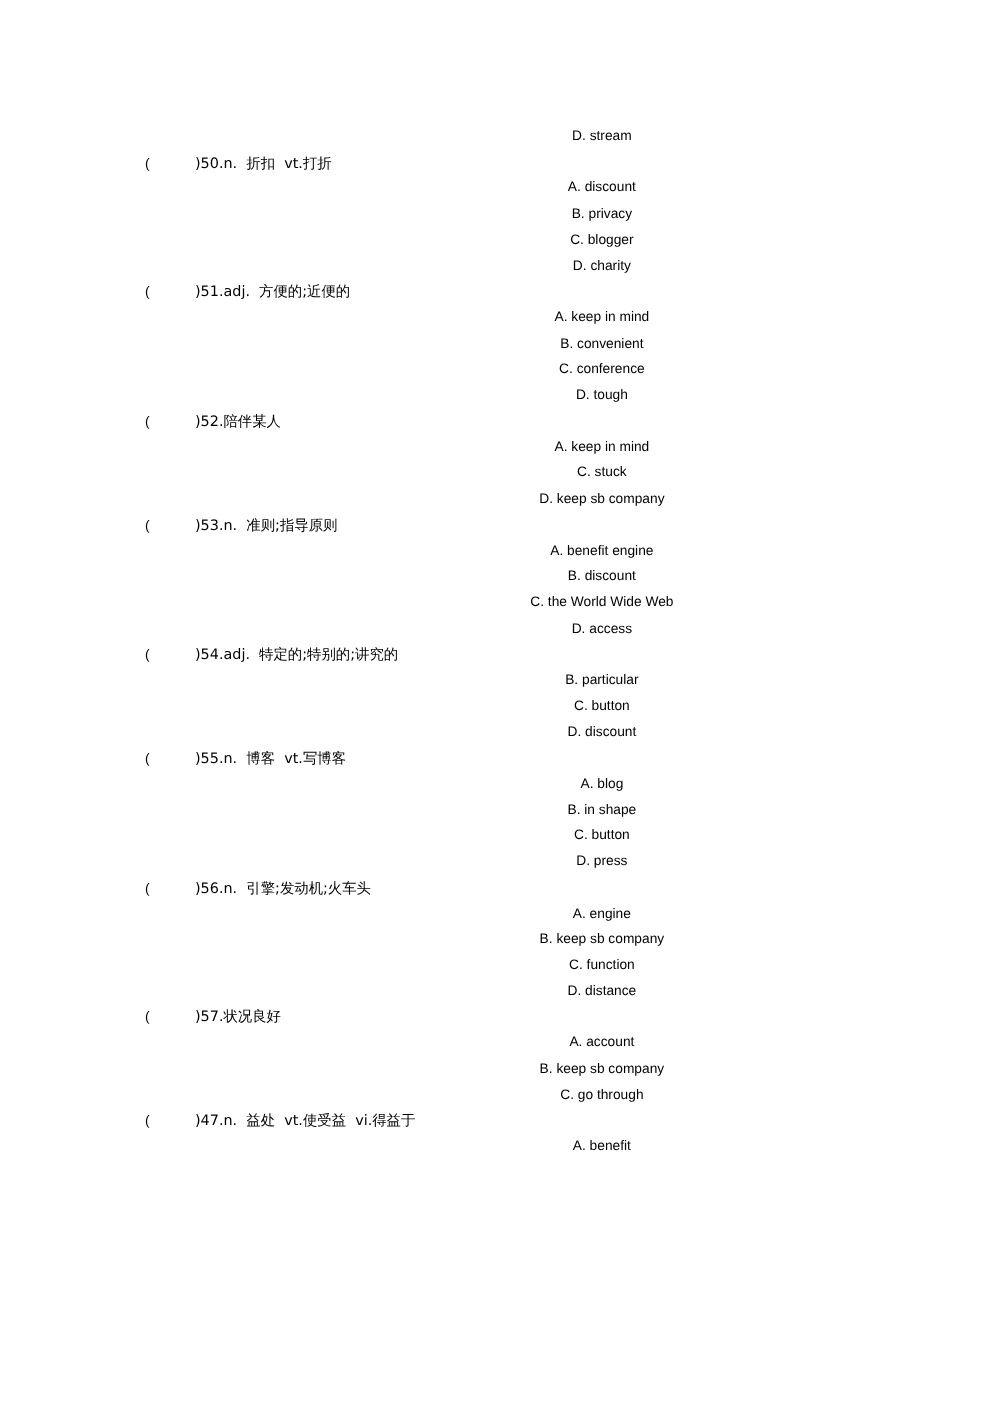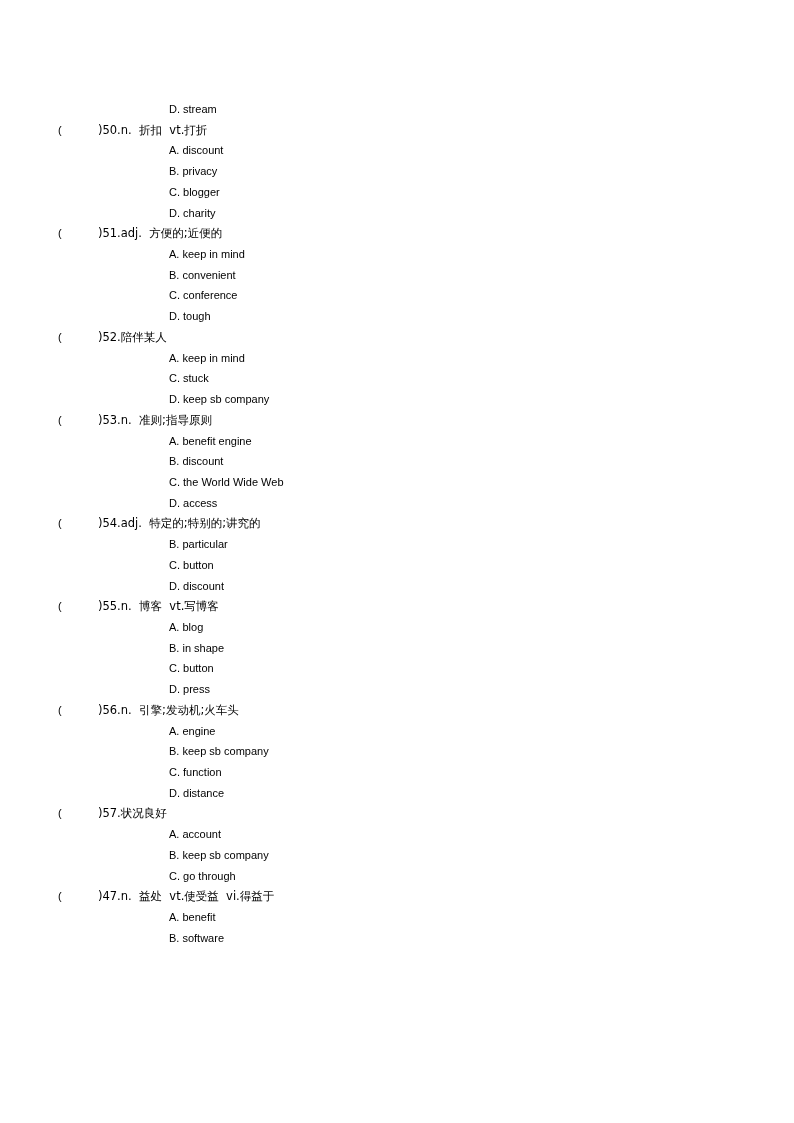--- a/index.html
+++ b/index.html
@@ -32,24 +32,25 @@
   .line {
     height: 20.72px;
     line-height: 20.72px;
     font-size: 11px;
     white-space: pre;
     color: #000000;
   }
   
   .option {
     padding-left: 169px;
+    text-align: center;
   }
   
   .question {
-    padding-left: 58px;
+    padding-left: 116px;
     display: block;
   }
   .q-paren-open {
     display: inline-block;
     width: 40px;
   }
   .q-body {
     display: inline;
   }
   .cjk {
@@ -98,17 +99,16 @@
         <div class="line option">A. engine</div>
         <div class="line option">B. keep sb company</div>
         <div class="line option">C. function</div>
         <div class="line option">D. distance</div>
         <div class="line question"><span class="q-paren-open">(</span><span class="q-body cjk">)57.状况良好</span></div>
         <div class="line option">A. account</div>
         <div class="line option">B. keep sb company</div>
         <div class="line option">C. go through</div>
         <div class="line question"><span class="q-paren-open">(</span><span class="q-body cjk">)47.n.  益处  vt.使受益  vi.得益于</span></div>
         <div class="line option">A. benefit</div>
-        <div class="line option">B. software</div>
       </div>
 
   </div>
 </div>
 
 </body></html>

